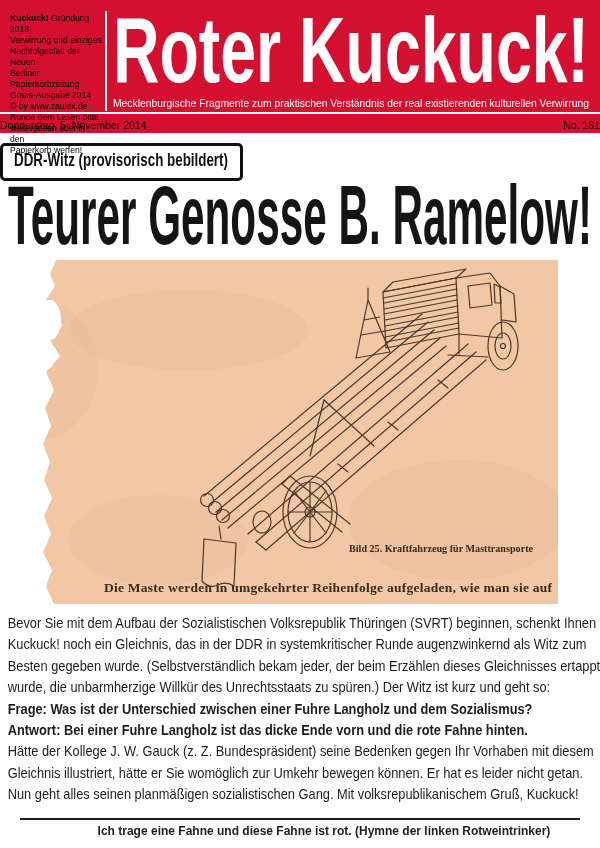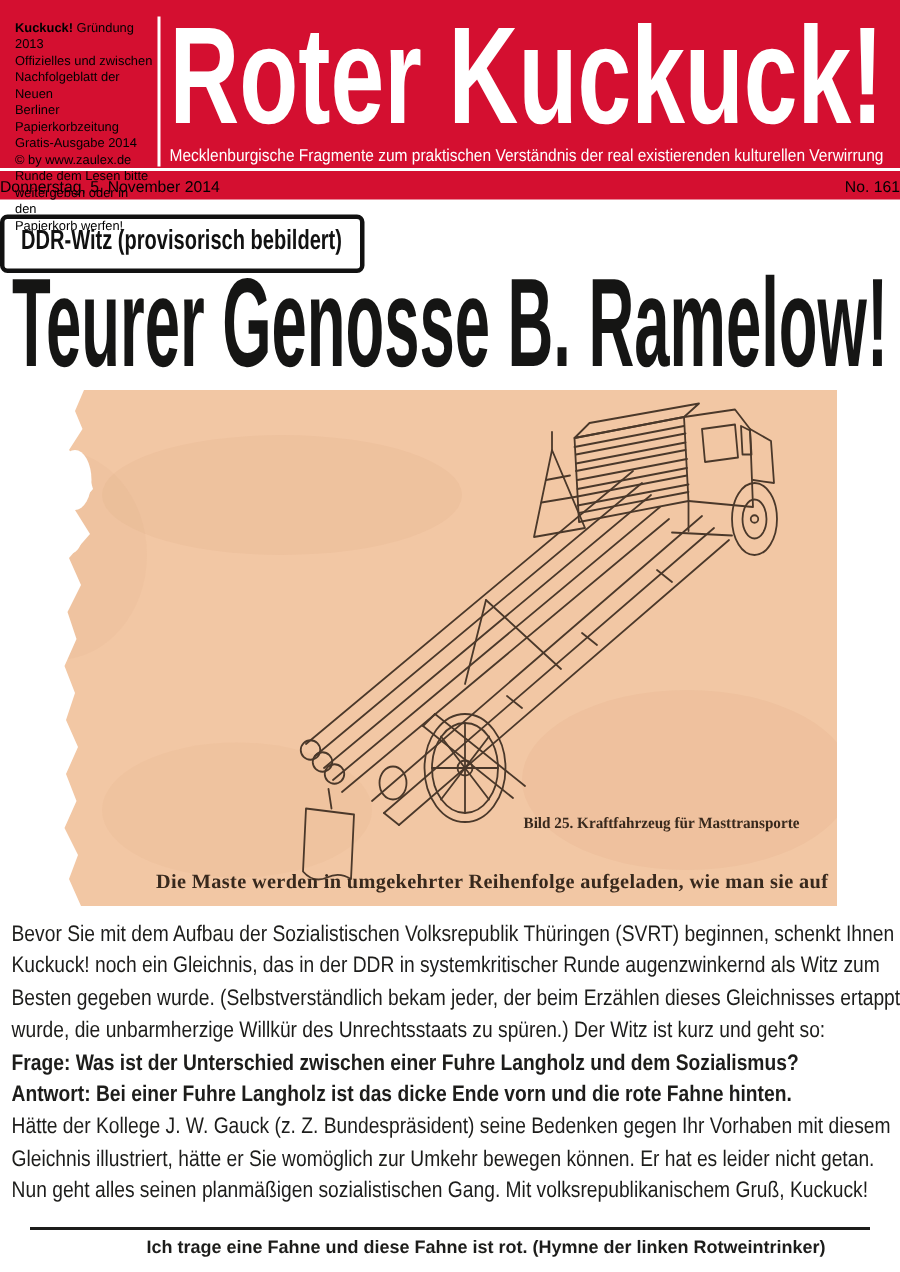--- a/index.html
+++ b/index.html
@@ -41,21 +41,21 @@
   .footer-motto{position:absolute;left:0;right:0;top:824px;text-align:center;font-size:12px;font-weight:bold;padding-left:48px;}
 </style>
 </head>
 <body>
 
 <div class="page">
 
   <div class="masthead">
     <div class="imprint">
       <div><span class="b">Kuckuck!</span> <span>Gründung 2013</span></div>
-      <div>Offizielles und zwischen</div>
+      <div>Verwirrung und einziges</div>
       <div>Nachfolgeblatt der Neuen</div>
       <div>Berliner Papierkorbzeitung</div>
       <div>Gratis-Ausgabe 2014</div>
       <div>© by www.zaulex.de</div>
       <div>Runde dem Lesen bitte</div>
       <div>weitergeben oder in den</div>
       <div>Papierkorb werfen!</div>
     </div>
     <div class="vdivider"></div>
     <svg class="title-svg" width="482" height="86" viewBox="0 0 482 86">

